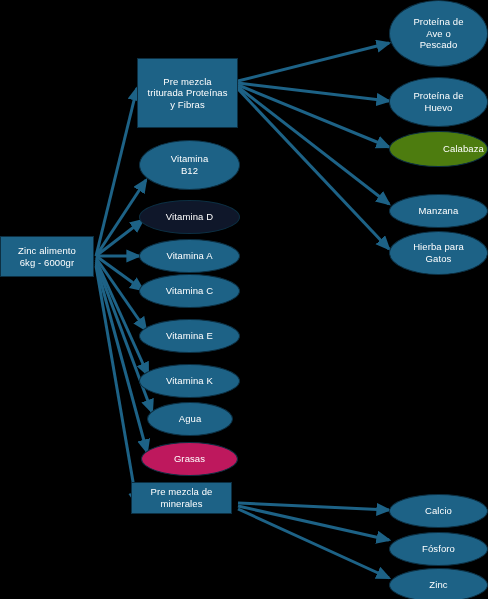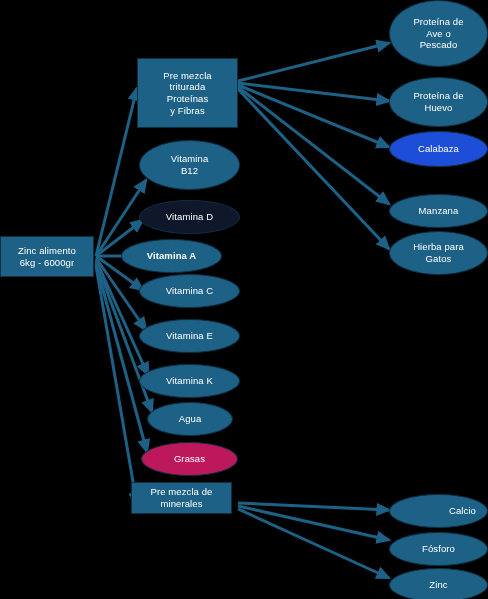--- a/index.html
+++ b/index.html
@@ -39,21 +39,21 @@
   }
   .node.box {
     border-radius: 0;
   }
   .node.ellipse {
     border-radius: 50% / 50%;
   }
   .node .label {
     display: block;
     width: 100%;
-    padding: 0 11px;
+    padding: 0 3px;
     white-space: pre-line;
   }
 </style>
 </head>
 <body>
 
 <div id="canvas">
   <svg id="edges" viewBox="0 0 488 599" width="488" height="599" xmlns="http://www.w3.org/2000/svg">
     <defs>
       <marker id="arrow" markerWidth="5" markerHeight="5" refX="4.2" refY="2.2" orient="auto" markerUnits="strokeWidth">
@@ -91,21 +91,21 @@
 triturada Proteínas
 y Fibras</span>
       </div>
       <div class="node ellipse" style="left: 139px; top: 140px; width: 101px; height: 50px; font-size: 9.5px; background: rgb(29, 98, 134); border-color: rgb(12, 47, 66); color: rgb(255, 255, 255);">
         <span class="label">Vitamina
 B12</span>
       </div>
       <div class="node ellipse" style="left: 139px; top: 200px; width: 101px; height: 34px; font-size: 9.5px; background: #0f172a; border-color: rgb(12, 47, 66); color: rgb(255, 255, 255);">
         <span class="label">Vitamina  D</span>
       </div>
-      <div class="node ellipse" style="left: 121px; top: 239px; width: 101px; height: 34px; font-size: 9.5px; background: rgb(29, 98, 134); border-color: rgb(12, 47, 66); color: rgb(255, 255, 255); font-weight: bold;">
+      <div class="node ellipse" style="left: 139px; top: 239px; width: 101px; height: 34px; font-size: 9.5px; background: rgb(29, 98, 134); border-color: rgb(12, 47, 66); color: rgb(255, 255, 255);">
         <span class="label">Vitamina  A</span>
       </div>
       <div class="node ellipse" style="left: 139px; top: 274px; width: 101px; height: 34px; font-size: 9.5px; background: rgb(29, 98, 134); border-color: rgb(12, 47, 66); color: rgb(255, 255, 255);">
         <span class="label">Vitamina  C</span>
       </div>
       <div class="node ellipse" style="left: 139px; top: 319px; width: 101px; height: 34px; font-size: 9.5px; background: rgb(29, 98, 134); border-color: rgb(12, 47, 66); color: rgb(255, 255, 255);">
         <span class="label">Vitamina  E</span>
       </div>
       <div class="node ellipse" style="left: 139px; top: 364px; width: 101px; height: 34px; font-size: 9.5px; background: rgb(29, 98, 134); border-color: rgb(12, 47, 66); color: rgb(255, 255, 255);">
         <span class="label">Vitamina  K</span>
@@ -122,31 +122,31 @@
       </div>
       <div class="node ellipse" style="left: 389px; top: 0px; width: 99px; height: 67px; font-size: 9.5px; background: rgb(29, 98, 134); border-color: rgb(12, 47, 66); color: rgb(255, 255, 255);">
         <span class="label">Proteína de
 Ave o
 Pescado</span>
       </div>
       <div class="node ellipse" style="left: 389px; top: 77px; width: 99px; height: 50px; font-size: 9.5px; background: rgb(29, 98, 134); border-color: rgb(12, 47, 66); color: rgb(255, 255, 255);">
         <span class="label">Proteína de
 Huevo</span>
       </div>
-      <div class="node ellipse" style="left: 389px; top: 131px; width: 99px; height: 36px; font-size: 9.5px; background: #1d4ed8; border-color: rgb(12, 47, 66); color: rgb(255, 255, 255);">
+      <div class="node ellipse" style="left: 389px; top: 131px; width: 99px; height: 36px; font-size: 9.5px; background: #4d7c0f; border-color: rgb(12, 47, 66); color: rgb(255, 255, 255); text-align: right;">
         <span class="label">Calabaza</span>
       </div>
       <div class="node ellipse" style="left: 389px; top: 194px; width: 99px; height: 34px; font-size: 9.5px; background: rgb(29, 98, 134); border-color: rgb(12, 47, 66); color: rgb(255, 255, 255);">
         <span class="label">Manzana</span>
       </div>
       <div class="node ellipse" style="left: 389px; top: 231px; width: 99px; height: 44px; font-size: 9.5px; background: rgb(29, 98, 134); border-color: rgb(12, 47, 66); color: rgb(255, 255, 255);">
         <span class="label">Hierba para
 Gatos</span>
       </div>
-      <div class="node ellipse" style="left: 389px; top: 494px; width: 99px; height: 34px; font-size: 9.5px; background: rgb(29, 98, 134); border-color: rgb(12, 47, 66); color: rgb(255, 255, 255); text-align: right;">
+      <div class="node ellipse" style="left: 389px; top: 494px; width: 99px; height: 34px; font-size: 9.5px; background: rgb(29, 98, 134); border-color: rgb(12, 47, 66); color: rgb(255, 255, 255);">
         <span class="label">Calcio</span>
       </div>
       <div class="node ellipse" style="left: 389px; top: 532px; width: 99px; height: 34px; font-size: 9.5px; background: rgb(29, 98, 134); border-color: rgb(12, 47, 66); color: rgb(255, 255, 255);">
         <span class="label">Fósforo</span>
       </div>
       <div class="node ellipse" style="left: 389px; top: 568px; width: 99px; height: 34px; font-size: 9.5px; background: rgb(29, 98, 134); border-color: rgb(12, 47, 66); color: rgb(255, 255, 255);">
         <span class="label">Zinc</span>
       </div>
     </div>
 </div>

